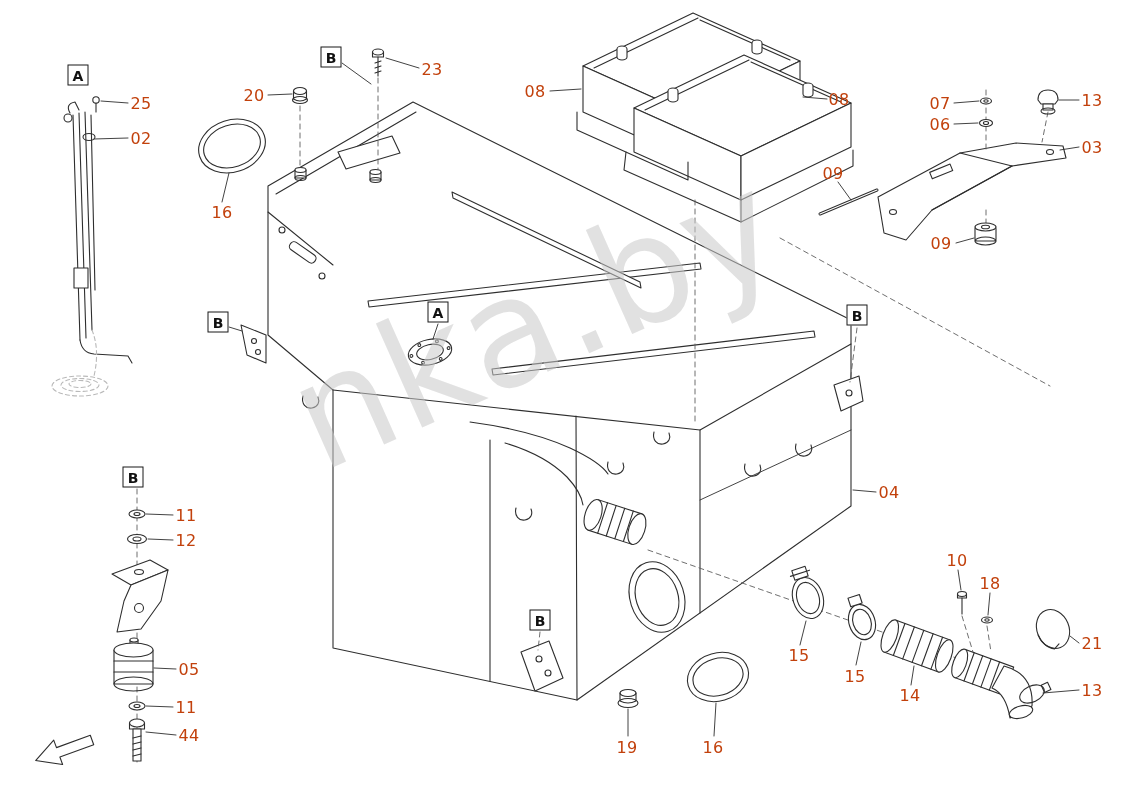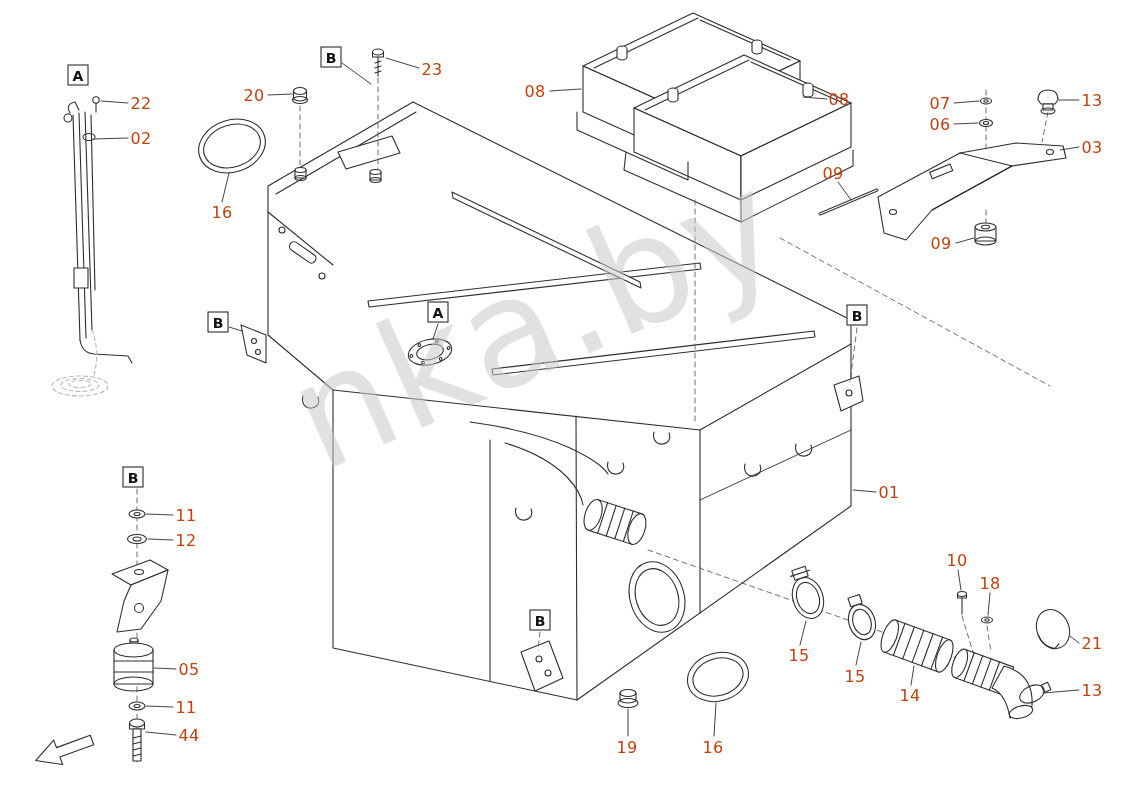--- a/index.html
+++ b/index.html
@@ -360,34 +360,34 @@
   <div class="watermark">nka.by</div>
 
   <div class="refbox" style="left:78px;top:75px">A</div>
   <div class="refbox" style="left:331px;top:57px">B</div>
   <div class="refbox" style="left:218px;top:322px">B</div>
   <div class="refbox" style="left:438px;top:312px">A</div>
   <div class="refbox" style="left:857px;top:315px">B</div>
   <div class="refbox" style="left:133px;top:477px">B</div>
   <div class="refbox" style="left:540px;top:620px">B</div>
 
-  <div class="callout" style="left:141px;top:103px">22</div>
+  <div class="callout" style="left:141px;top:103px">25</div>
   <div class="callout" style="left:141px;top:138px">02</div>
   <div class="callout" style="left:222px;top:212px">16</div>
   <div class="callout" style="left:254px;top:95px">20</div>
   <div class="callout" style="left:432px;top:69px">23</div>
   <div class="callout" style="left:535px;top:91px">08</div>
   <div class="callout" style="left:839px;top:99px">08</div>
   <div class="callout" style="left:940px;top:103px">07</div>
   <div class="callout" style="left:940px;top:124px">06</div>
   <div class="callout" style="left:1092px;top:100px">13</div>
   <div class="callout" style="left:1092px;top:147px">03</div>
   <div class="callout" style="left:833px;top:173px">09</div>
   <div class="callout" style="left:941px;top:243px">09</div>
-  <div class="callout" style="left:889px;top:492px">01</div>
+  <div class="callout" style="left:889px;top:492px">04</div>
   <div class="callout" style="left:186px;top:515px">11</div>
   <div class="callout" style="left:186px;top:540px">12</div>
   <div class="callout" style="left:189px;top:669px">05</div>
   <div class="callout" style="left:186px;top:707px">11</div>
   <div class="callout" style="left:189px;top:735px">44</div>
   <div class="callout" style="left:627px;top:747px">19</div>
   <div class="callout" style="left:713px;top:747px">16</div>
   <div class="callout" style="left:799px;top:655px">15</div>
   <div class="callout" style="left:855px;top:676px">15</div>
   <div class="callout" style="left:910px;top:695px">14</div>

